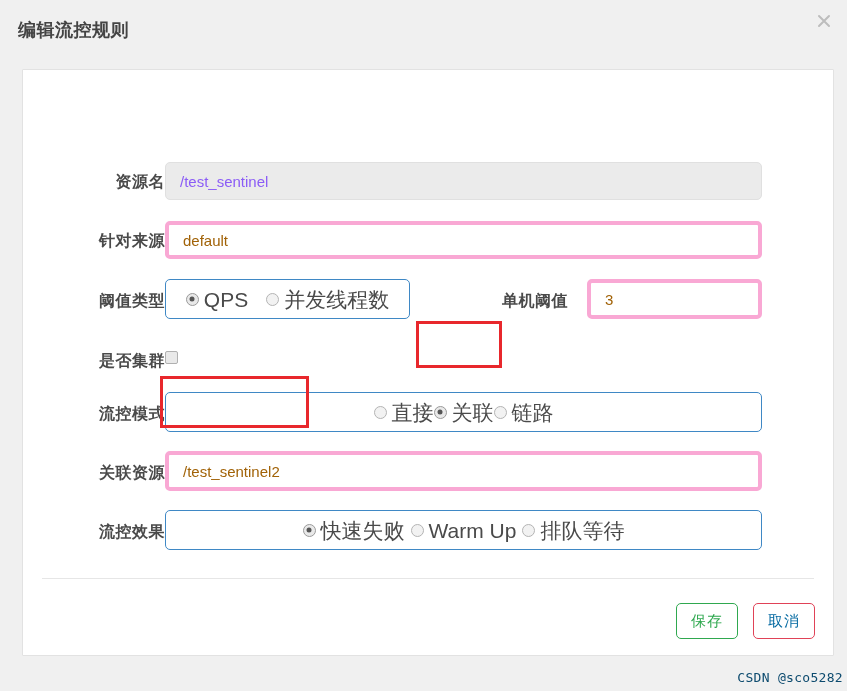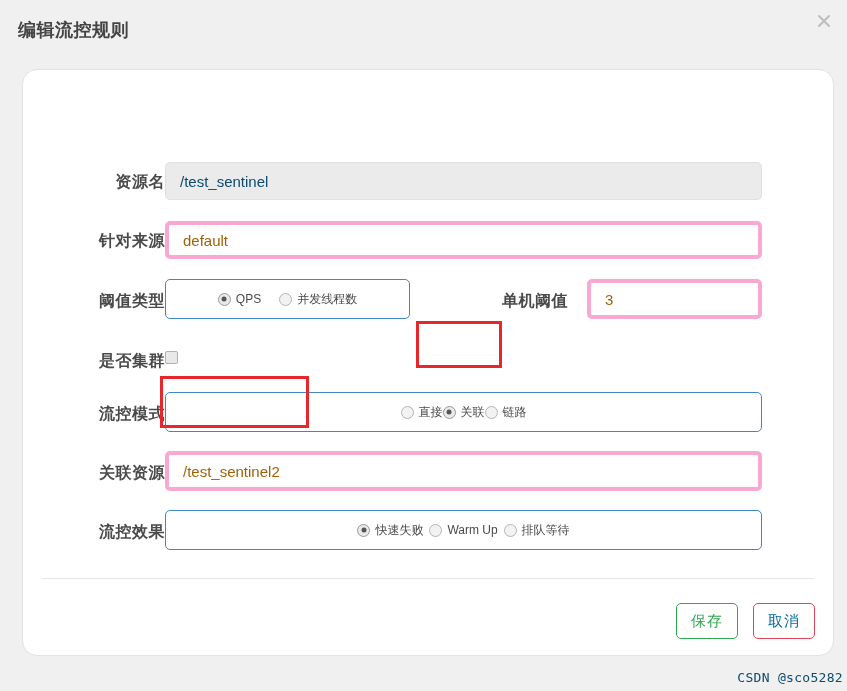--- a/index.html
+++ b/index.html
@@ -60,21 +60,21 @@
 
   
   #form-panel {
     position: absolute;
     left: 18px;
     top: 69px;
     width: 812px;
     height: 587px;
     background: #ffffff;
     border: 1px solid #e2e2e2;
-    border-radius: 15px;
+    border-radius: 1px;
     box-sizing: border-box;
   }
 
   
   .field-label {
     position: absolute;
     font-size: 16px;
     font-weight: bold;
     color: #4a4a4a;
     text-align: right;
@@ -91,39 +91,39 @@
     color: #a16207;
     padding: 0 14px;
     font-family: "Liberation Sans", "DejaVu Sans", sans-serif;
     outline: none;
   }
   .text-input::placeholder { color: #808080; }
 
   .text-input.readonly {
     background: #ebebeb;
     border: 1px solid #e0e0e0;
-    color: #0c4a6e;
+    color: #8b5cf6;
   }
 
   .group-box {
     position: absolute;
     box-sizing: border-box;
     border: 1px solid #3f88c5;
     border-radius: 5px;
     background: #ffffff;
     display: flex;
     align-items: center;
     justify-content: center;
   }
 
   .radio-item {
     display: inline-flex;
     align-items: center;
     cursor: pointer;
-    font-size: 12px;
+    font-size: 21px;
     color: #4a4a4a;
     white-space: nowrap;
   }
 
   .radio-dot {
     display: inline-block;
     width: 13px;
     height: 13px;
     border-radius: 50%;
     border: 1px solid #b4b4b4;

